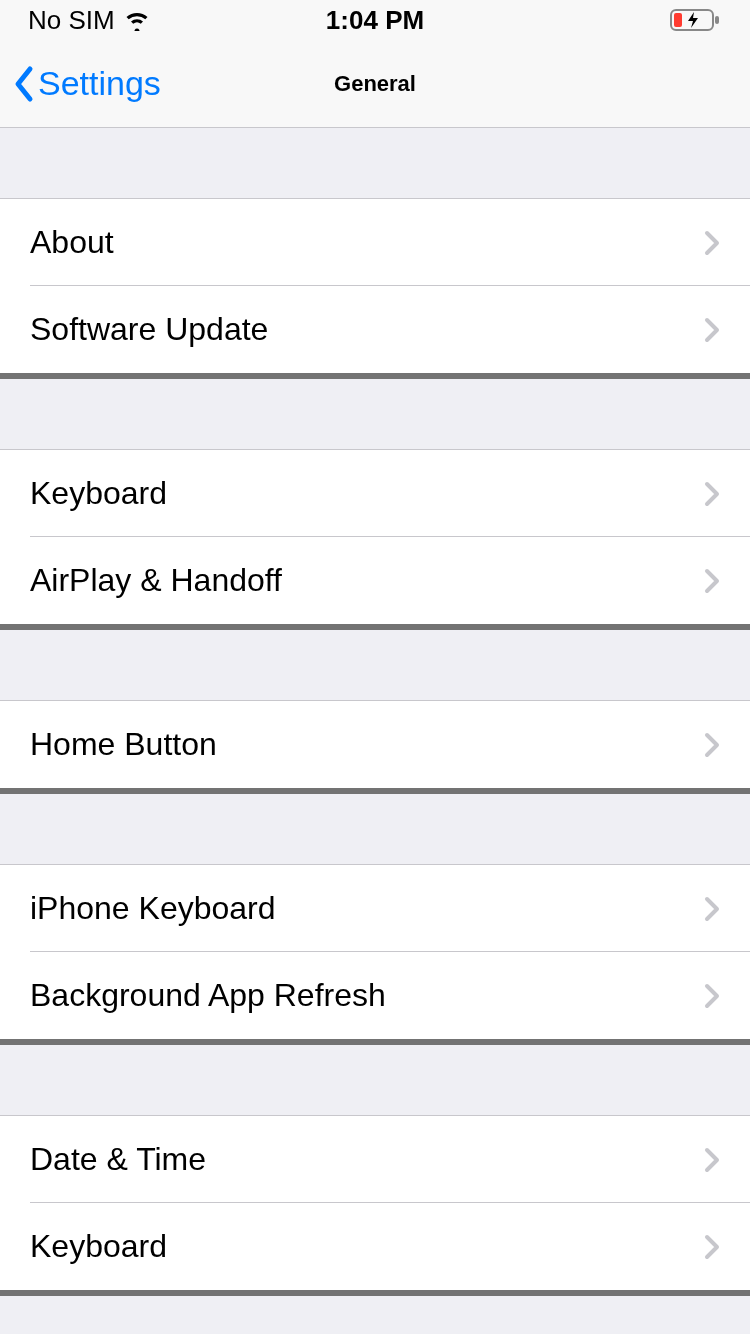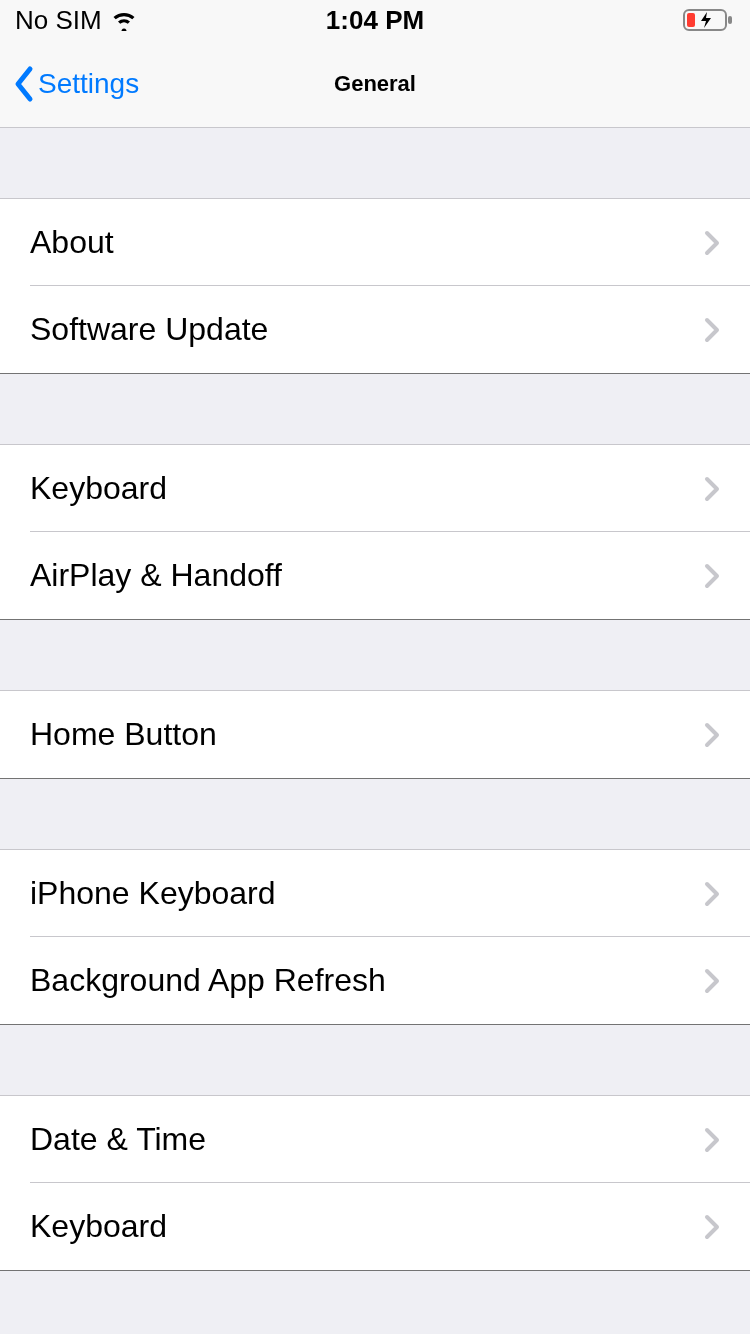--- a/index.html
+++ b/index.html
@@ -14,21 +14,21 @@
       font-family: -apple-system, BlinkMacSystemFont, "Helvetica Neue", Helvetica, Arial, sans-serif;
       background: #efeff4;
       overflow: hidden;
       position: relative;
     }
     .status-bar {
       display: flex;
       justify-content: space-between;
       align-items: center;
       height: 40px;
-      padding: 0 15px;
+      padding: 0 28px;
       background: #f8f8f8;
       font-size: 26px;
       color: #000;
     }
     .status-left {
       display: flex;
       align-items: center;
       gap: 8px;
     }
     .status-center {
@@ -53,21 +53,21 @@
       border-bottom: 1px solid #c8c7cc;
       display: flex;
       align-items: center;
       position: relative;
       padding: 0 12px;
     }
     .back-button {
       display: flex;
       align-items: center;
       color: #007aff;
-      font-size: 28px;
+      font-size: 34px;
       gap: 4px;
     }
     .back-chevron svg {
       display: block;
     }
     .nav-title {
       position: absolute;
       left: 50%;
       transform: translateX(-50%);
       font-size: 22px;
@@ -77,21 +77,21 @@
     .content {
       background: #efeff4;
     }
     .section-gap {
       height: 70px;
       background: #efeff4;
     }
     .row-group {
       background: #fff;
       border-top: 1px solid #c8c7cc;
-      border-bottom: 1px solid #737373;
+      border-bottom: 6px solid #737373;
     }
     .row {
       display: flex;
       align-items: center;
       justify-content: space-between;
       min-height: 87px;
       padding: 0 30px 0 30px;
       position: relative;
     }
     .row .row-label {

